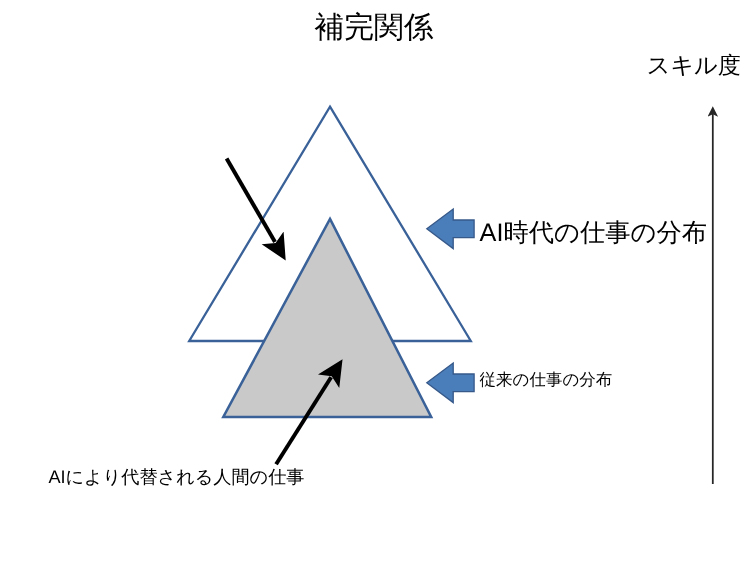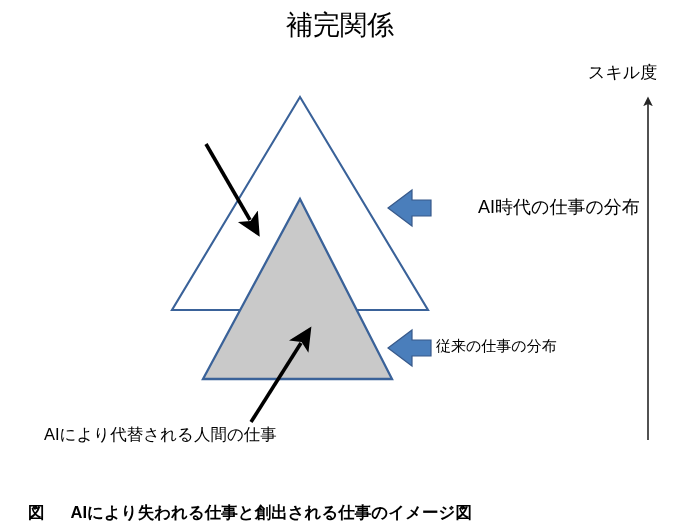--- a/index.html
+++ b/index.html
@@ -39,33 +39,32 @@
     left: 0;
     top: 8px;
     width: 680px;
     text-align: center;
     font-size: 27px;
     font-weight: 400;
     color: #000000;
   }
   #axis-label {
     left: 588px;
-    top: 62px;
-    font-size: 17px;
+    top: 46px;
+    font-size: 21px;
   }
   #note-new-jobs {
     left: 10px;
     top: 110px;
     font-size: 16.5px;
   }
   #label-ai-era {
     left: 436px;
     top: 196px;
-    font-size: 18px;
-    margin-left: 42px;
+    font-size: 23px;
   }
   #label-conventional {
     left: 436px;
     top: 336px;
     font-size: 15px;
   }
   #note-replaced-jobs {
     left: 44px;
     top: 424px;
     font-size: 16.5px;
@@ -115,15 +114,14 @@
 
   <div class="txt" id="axis-label">スキル度</div>
 
 
   <div class="txt" id="label-ai-era">AI時代の仕事の分布</div>
 
   <div class="txt" id="label-conventional">従来の仕事の分布</div>
 
   <div class="txt" id="note-replaced-jobs">AIにより代替される人間の仕事</div>
 
-  <div class="txt" id="figure-caption"><span class="cap-no">図</span><span>AIにより失われる仕事と創出される仕事のイメージ図</span></div>
 
 </div>
 
 </body></html>

